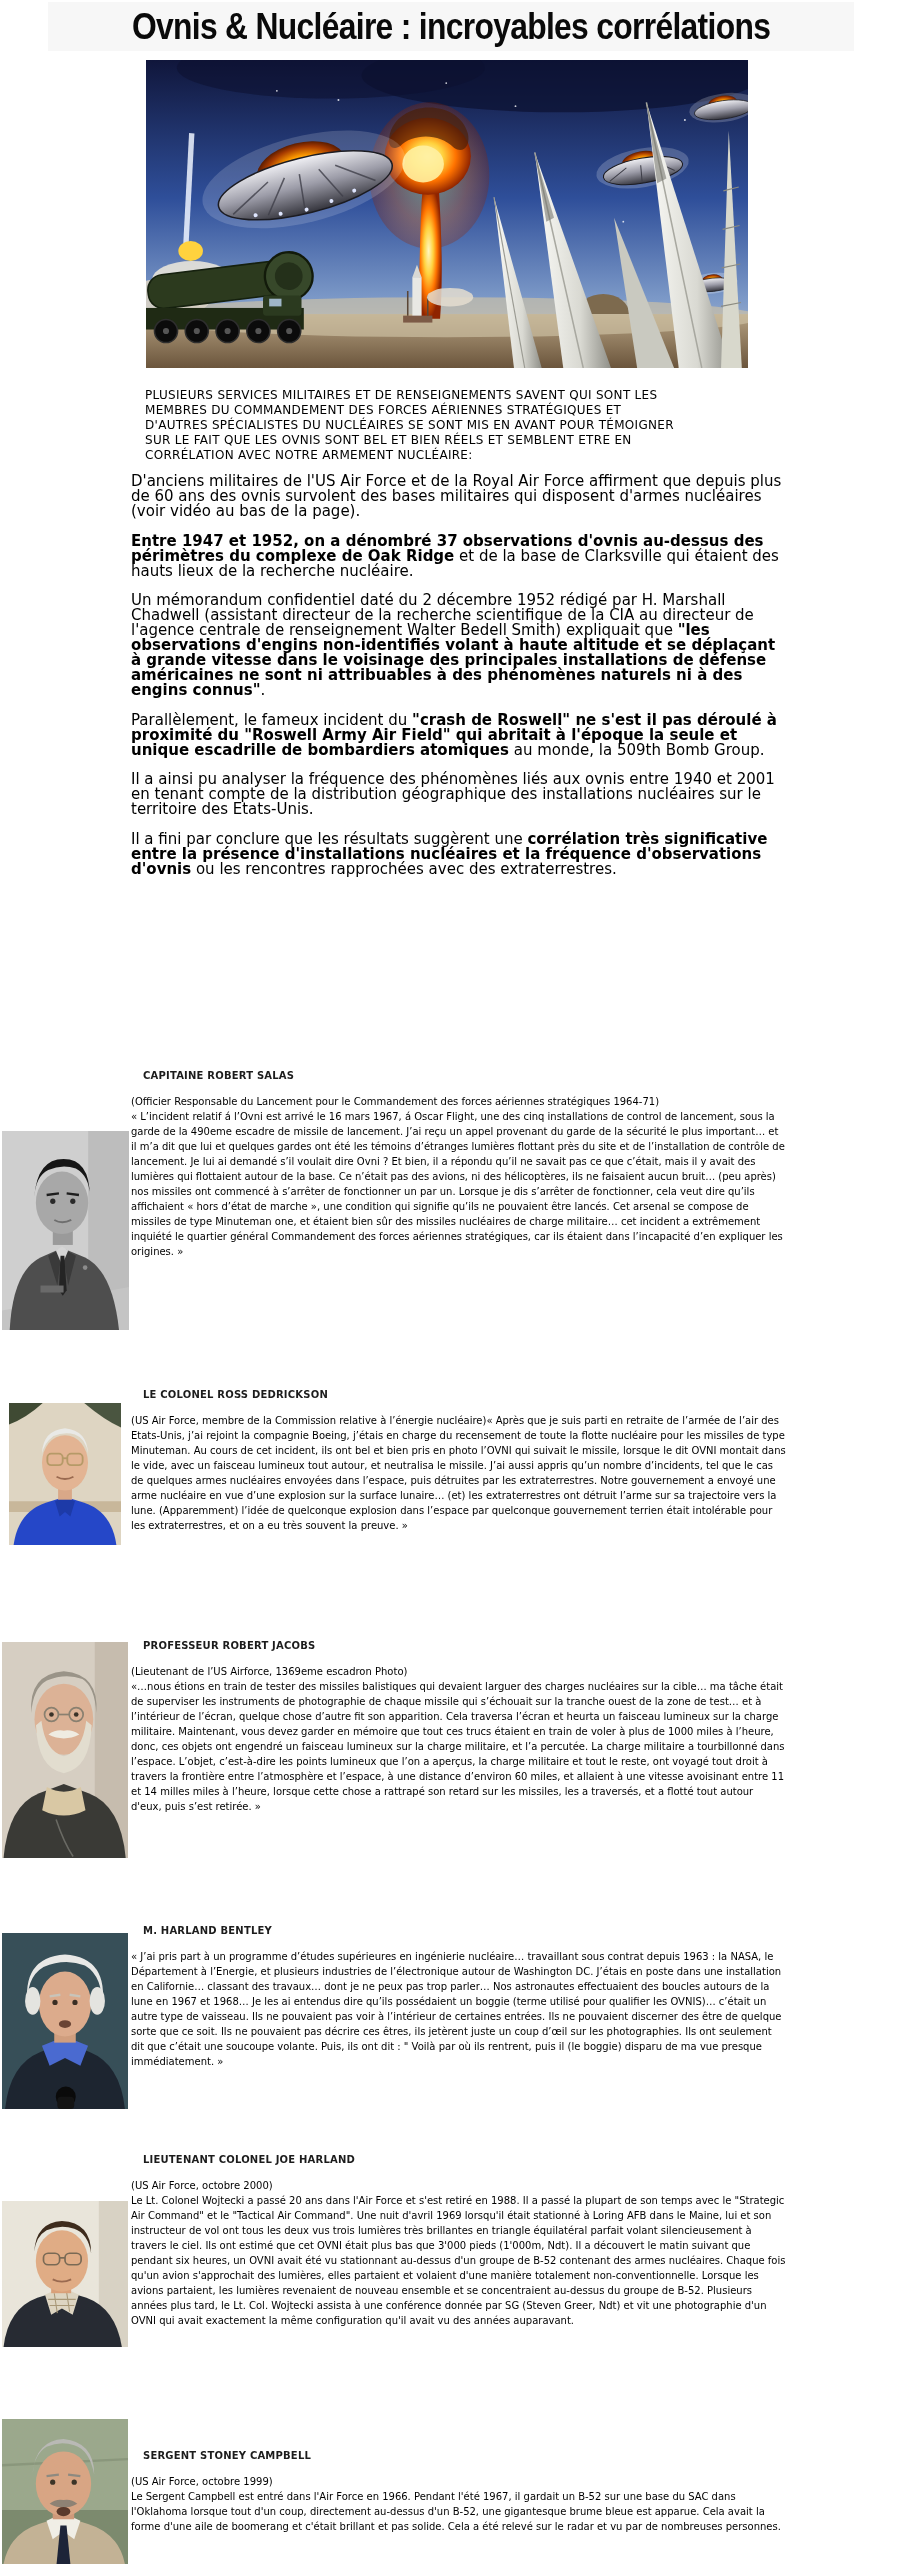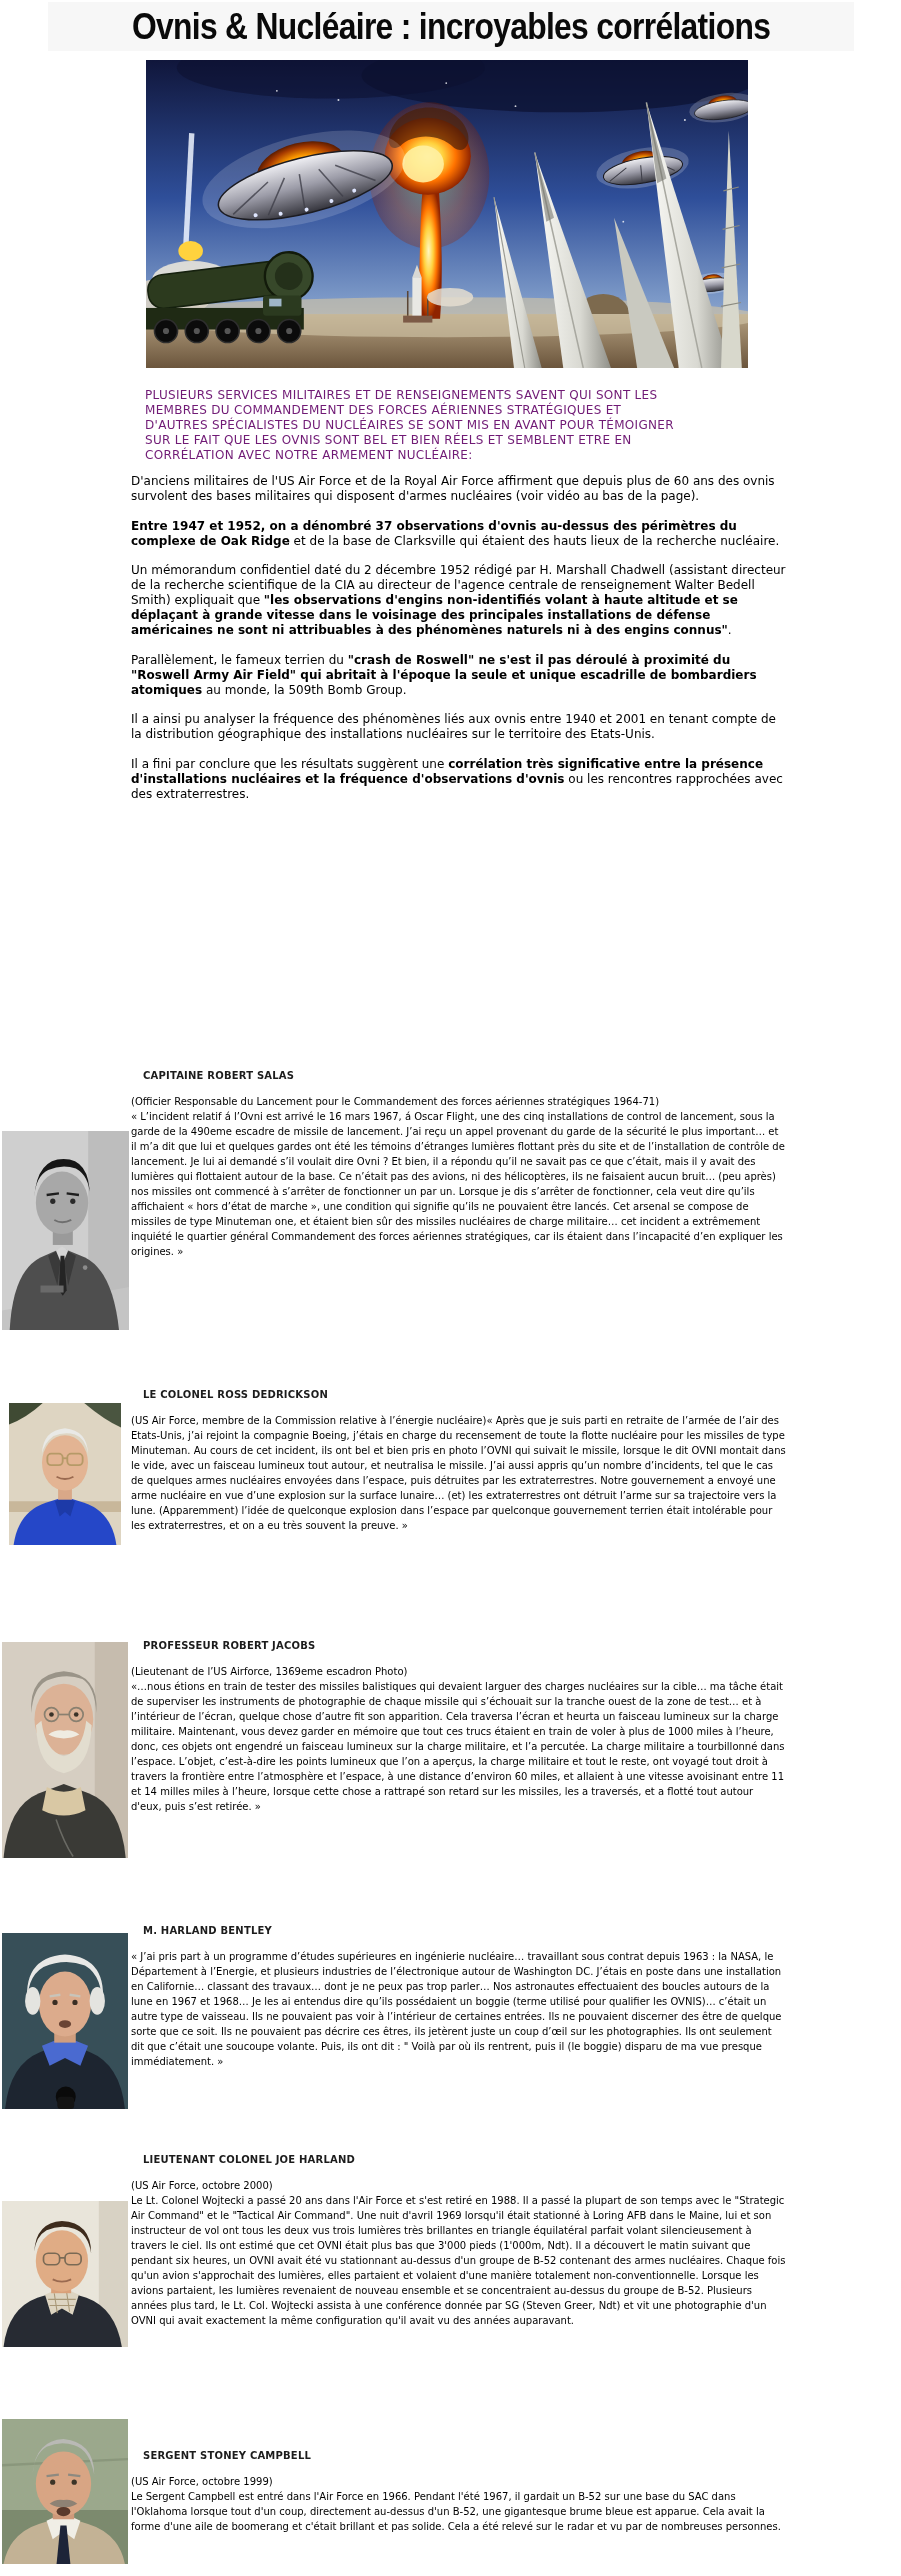--- a/index.html
+++ b/index.html
@@ -4,23 +4,23 @@
 <style>
   html,body{margin:0;padding:0;background:#ffffff;}
   .page{position:relative;width:901px;height:2576px;background:#fff;overflow:hidden;
         font-family:"DejaVu Sans",sans-serif;color:#000;border-radius:15px;}
   .title-band{position:absolute;left:48px;top:2.3px;width:806px;height:49px;background:#f7f7f7;
               display:flex;align-items:center;justify-content:center;}
   .title-band h1{margin:0;font-family:"Liberation Sans",sans-serif;font-weight:700;color:#0a0a0a;
                  font-size:37px;letter-spacing:-0.8px;white-space:nowrap;transform:scaleX(0.86);}
   .hero{position:absolute;left:146px;top:60px;width:602px;height:308px;}
   .hero svg{display:block;width:100%;height:100%;}
-  .warning{position:absolute;left:145px;top:388px;width:652px;color:#701a75;
+  .warning{position:absolute;left:145px;top:388px;width:652px;color:#000000;
            font-size:12px;line-height:15px;letter-spacing:0.3px;white-space:pre-line;}
-  .intro{position:absolute;left:131px;top:474px;width:655px;font-size:12px;line-height:15px;}
+  .intro{position:absolute;left:131px;top:474px;width:655px;font-size:15px;line-height:15px;}
   .intro p{margin:0 0 14.6px 0;}
   .b{font-weight:bold;}
   section.witness{position:absolute;left:0;width:901px;}
   .witness .inner{margin-left:131px;width:655px;}
   .witness h2{margin:12px;font-size:10px;line-height:13px;font-weight:bold;color:#1c1c1c;letter-spacing:0.2px;}
   .witness .wbody{font-size:10px;line-height:15px;white-space:pre-line;}
   .photo{position:absolute;overflow:hidden;}
   .photo svg{display:block;width:100%;height:100%;}
 </style>
 </head>
@@ -173,21 +173,21 @@
   <div class="warning">PLUSIEURS SERVICES MILITAIRES ET DE RENSEIGNEMENTS SAVENT QUI SONT LES
 MEMBRES DU COMMANDEMENT DES FORCES AÉRIENNES STRATÉGIQUES ET
 D'AUTRES SPÉCIALISTES DU NUCLÉAIRES SE SONT MIS EN AVANT POUR TÉMOIGNER
 SUR LE FAIT QUE LES OVNIS SONT BEL ET BIEN RÉELS ET SEMBLENT ETRE EN
 CORRÉLATION AVEC NOTRE ARMEMENT NUCLÉAIRE:</div>
 
   <div class="intro">
     <p><span>D'anciens militaires de l'US Air Force et de la Royal Air Force affirment que depuis plus de 60 ans des ovnis survolent des bases militaires qui disposent d'armes nucléaires (voir vidéo au bas de la page).</span></p>
     <p><span class="b">Entre 1947 et 1952, on a dénombré 37 observations d'ovnis au-dessus des périmètres du complexe de Oak Ridge</span><span> et de la base de Clarksville qui étaient des hauts lieux de la recherche nucléaire.</span></p>
     <p><span>Un mémorandum confidentiel daté du 2 décembre 1952 rédigé par H. Marshall Chadwell (assistant directeur de la recherche scientifique de la CIA au directeur de l'agence centrale de renseignement Walter Bedell Smith) expliquait que </span><span class="b">"les observations d'engins non-identifiés volant à haute altitude et se déplaçant à grande vitesse dans le voisinage des principales installations de défense américaines ne sont ni attribuables à des phénomènes naturels ni à des engins connus"</span><span>.</span></p>
-    <p><span>Parallèlement, le fameux terrien du </span><span class="b">"crash de Roswell" ne s'est il pas déroulé à proximité du "Roswell Army Air Field" qui abritait à l'époque la seule et unique escadrille de bombardiers atomiques</span><span> au monde, la 509th Bomb Group.</span></p>
+    <p><span>Parallèlement, le fameux incident du </span><span class="b">"crash de Roswell" ne s'est il pas déroulé à proximité du "Roswell Army Air Field" qui abritait à l'époque la seule et unique escadrille de bombardiers atomiques</span><span> au monde, la 509th Bomb Group.</span></p>
     <p><span>Il a ainsi pu analyser la fréquence des phénomènes liés aux ovnis entre 1940 et 2001 en tenant compte de la distribution géographique des installations nucléaires sur le territoire des Etats-Unis.</span></p>
     <p><span>Il a fini par conclure que les résultats suggèrent une </span><span class="b">corrélation très significative entre la présence d'installations nucléaires et la fréquence d'observations d'ovnis</span><span> ou les rencontres rapprochées avec des extraterrestres.</span></p>
   </div>
 
   <section class="witness" style="top:1057px">
     <div class="photo" style="left:1.5px;top:74px;width:127px;height:199px">
       <svg viewBox="0 0 165 255" preserveAspectRatio="none">
         <rect width="165" height="255" fill="#cfcfcf"></rect>
         <rect x="112" width="53" height="255" fill="#bdbdbd"></rect>
         <path d="M0,230 L165,200 L165,255 L0,255 Z" fill="#c4c4c4"></path>

